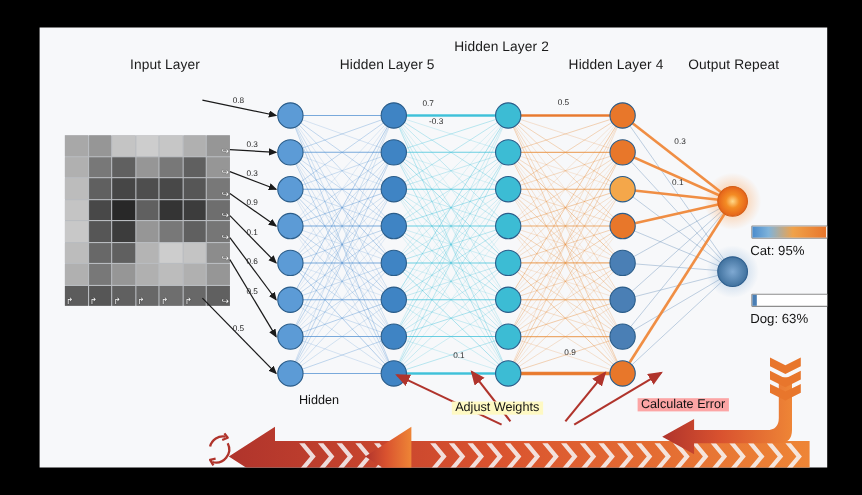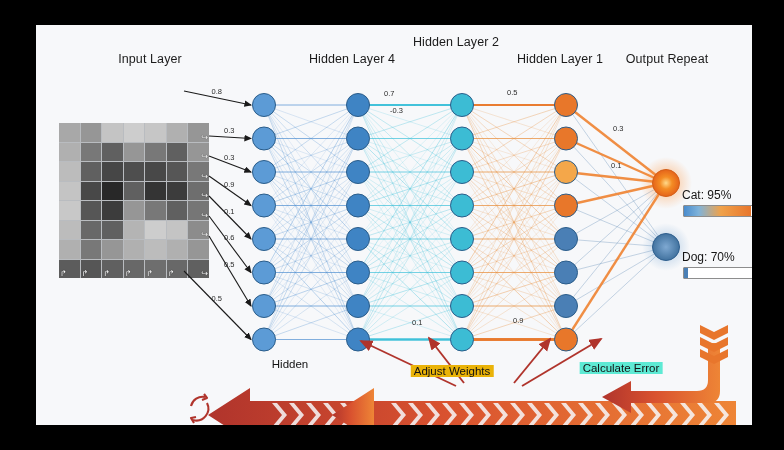--- a/index.html
+++ b/index.html
@@ -12,32 +12,32 @@
   svg.net{position:absolute;left:0;top:0;width:716px;height:400px;overflow:visible;}
   .wlabel{font-size:7.5px;fill:#2c2c2c;font-family:"Liberation Sans",sans-serif;}
   .anno{position:absolute;font-size:11.5px;color:#121212;white-space:nowrap;transform:translateX(-50%);}
   #grid{position:absolute;left:23px;top:98px;width:150px;height:155px;display:grid;
         grid-template-columns:repeat(7,1fr);grid-template-rows:repeat(8,1fr);gap:1px;background:#b9bcc0;}
   .cell{position:relative;background:#9b9b9b;}
   .cell span{position:absolute;right:1px;bottom:0px;color:#fff;font-size:8px;line-height:8px;
              text-shadow:0 0 1px #000;}
   .outbar{position:absolute;height:10px;width:70px;border:1px solid #8d8d8d;background:#fff;border-radius:1px;}
   .outbar i{display:block;height:100%;}
-  .outtext{position:absolute;font-size:12px;color:#151515;white-space:nowrap;}
+  .outtext{position:absolute;font-size:12px;color:#151515;white-space:nowrap;margin-top:33px;}
 </style>
 </head>
 <body>
 
 <div id="stage">
   <div id="canvas">
 
     <div class="layer-label" style="left:114px;top:27px">Input Layer</div>
-    <div class="layer-label" style="left:316px;top:27px">Hidden Layer 4</div>
+    <div class="layer-label" style="left:316px;top:27px">Hidden Layer 5</div>
     <div class="layer-label" style="left:420px;top:10px">Hidden Layer 2</div>
-    <div class="layer-label" style="left:524px;top:27px">Hidden Layer 1</div>
+    <div class="layer-label" style="left:524px;top:27px">Hidden Layer 4</div>
     <div class="layer-label" style="left:631px;top:27px">Output Repeat</div>
 
     <div id="grid">
         <div class="cell" style="background: rgb(168, 168, 168);"></div>
         <div class="cell" style="background: rgb(150, 150, 150);"></div>
         <div class="cell" style="background: rgb(196, 196, 196);"></div>
         <div class="cell" style="background: rgb(205, 205, 205);"></div>
         <div class="cell" style="background: rgb(198, 198, 198);"></div>
         <div class="cell" style="background: rgb(176, 176, 176);"></div>
         <div class="cell" style="background: rgb(150, 150, 150);">
@@ -483,22 +483,22 @@
         <path d="M171,378 a12,12 0 0 1 -14,17"></path>
         <path d="M168,369 l3,4 l-5,2" stroke-linejoin="round"></path>
         <path d="M158,398 l-3,-5 l5,-1" stroke-linejoin="round"></path>
       </g>
     </svg>
 
     <div class="outtext" style="left:646px;top:163px">Cat: 95%</div>
     <div class="outbar" style="left:647px;top:180px">
       <i style="width:95%;background:linear-gradient(90deg,#4a8ccd 0%,#7fb3da 22%,#f0a24a 55%,#e8762c 100%)"></i>
     </div>
-    <div class="outtext" style="left:646px;top:225px">Dog: 70%</div>
+    <div class="outtext" style="left:646px;top:225px">Dog: 63%</div>
     <div class="outbar" style="left:647px;top:242px">
       <i style="width:5%;background:#4a7fb5"></i>
     </div>
 
     <div class="anno" style="left:254px;top:333px">Hidden</div>
-    <div class="anno" style="left:416px;top:340px;background:#eab308;padding:0 3px">Adjust Weights</div>
-    <div class="anno" style="left:585px;top:337px;background:#5eead4;padding:0 3px">Calculate Error</div>
+    <div class="anno" style="left:416px;top:340px;background:#fef9c3;padding:0 3px">Adjust Weights</div>
+    <div class="anno" style="left:585px;top:337px;background:#fca5a5;padding:0 3px">Calculate Error</div>
   </div>
 </div>
 
 </body></html>

